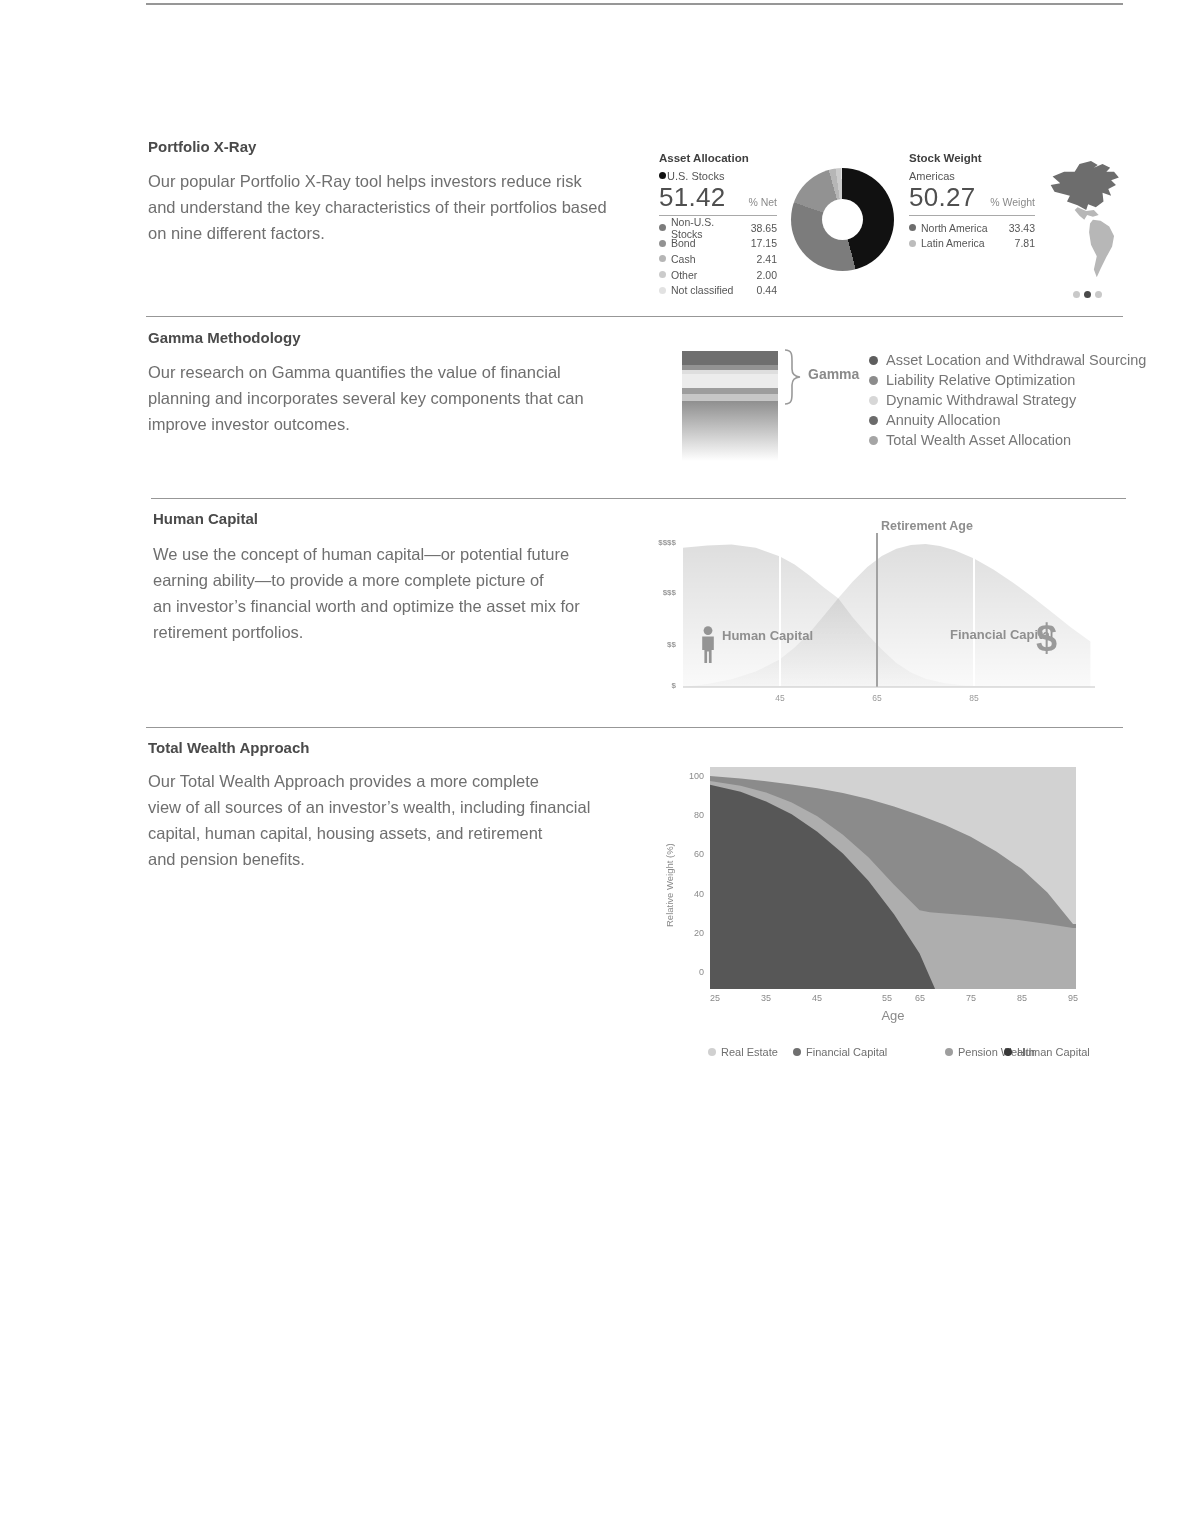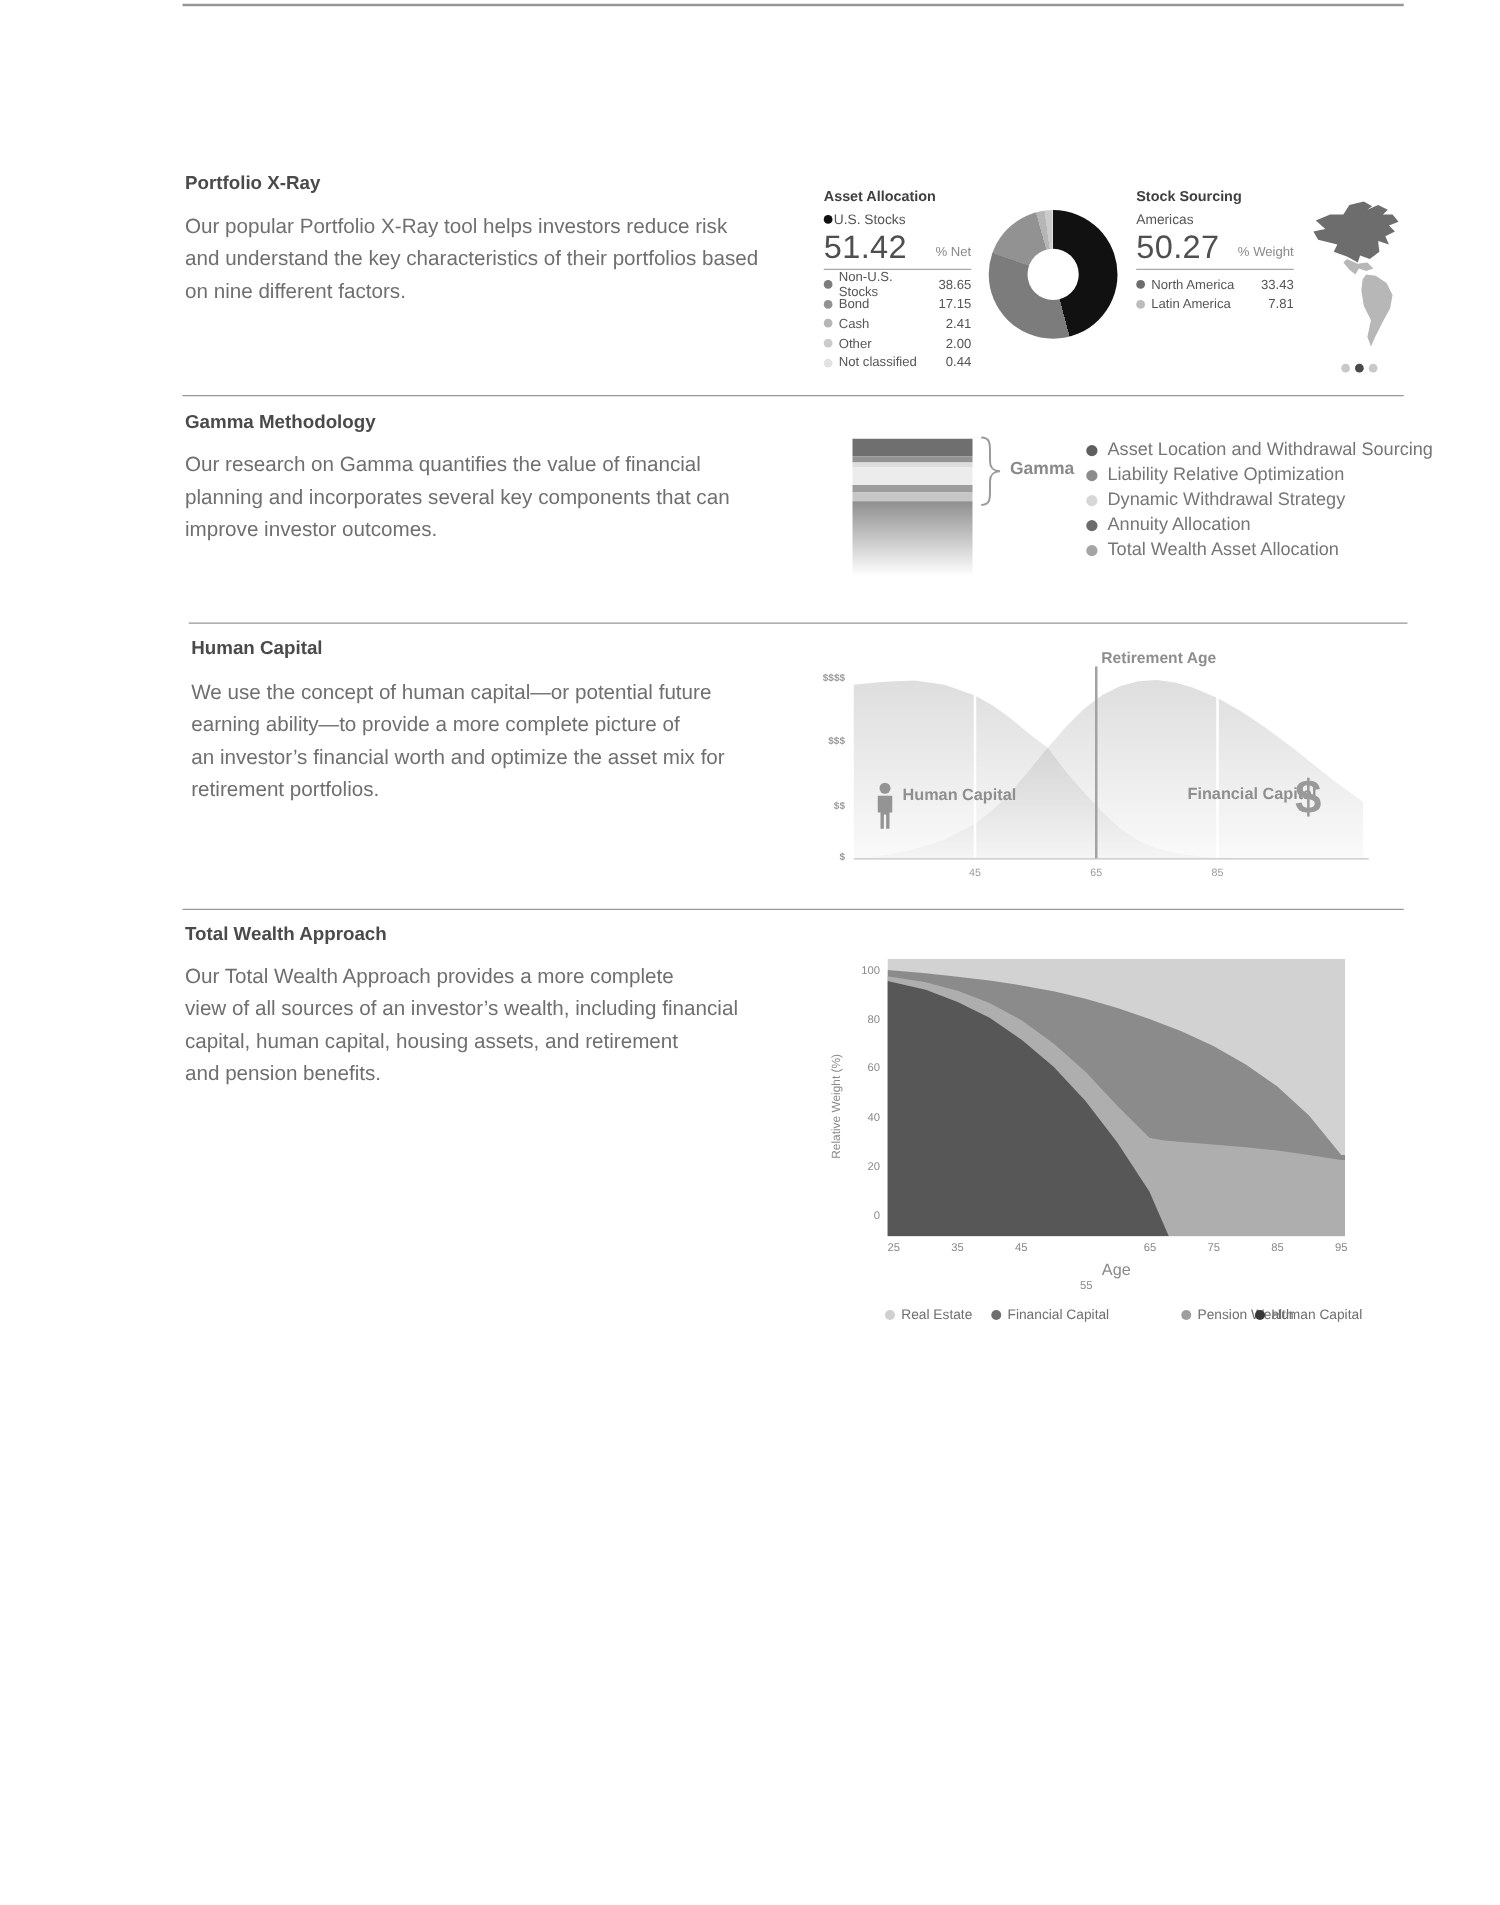--- a/index.html
+++ b/index.html
@@ -62,21 +62,21 @@
   .tw-yticks span:nth-child(1){top:6px;}
   .tw-yticks span:nth-child(2){top:45px;text-align:right;}
   .tw-yticks span:nth-child(3){top:84px;}
   .tw-yticks span:nth-child(4){top:124px;}
   .tw-yticks span:nth-child(5){top:163px;}
   .tw-yticks span:nth-child(6){top:202px;}
   .tw-xticks span{position:absolute;top:228px;transform:translateX(-50%);font-size:9px;color:#8a8a8a;}
   .tw-xticks span:nth-child(1){left:55px;}
   .tw-xticks span:nth-child(2){left:106px;}
   .tw-xticks span:nth-child(3){left:157px;}
-  .tw-xticks span:nth-child(4){left:209px;margin-top:30px;}
+  .tw-xticks span:nth-child(4){left:227px;}
   .tw-xticks span:nth-child(5){left:260px;}
   .tw-xticks span:nth-child(6){left:311px;}
   .tw-xticks span:nth-child(7){left:362px;}
   .tw-xticks span:nth-child(8){left:413px;}
   .tw-xlabel{position:absolute;left:233px;top:243px;transform:translateX(-50%);font-size:13px;color:#8a8a8a;}
   .tw-legend{position:absolute;top:281px;left:0;width:445px;height:16px;}
   .tw-legend .li{position:absolute;display:flex;align-items:center;gap:5px;font-size:11px;color:#6f6f6f;}
   .tw-legend .li:nth-child(1){left:48px;}
   .tw-legend .li:nth-child(2){left:133px;}
   .tw-legend .li:nth-child(3){left:241px;margin-left:44px;}
@@ -129,21 +129,21 @@
     <div class="stat-row">
       <span class="bullet" style="background: rgb(226, 226, 226);"></span>
       <span>Not classified</span>
       <span class="val">0.44</span>
     </div>
   </div>
 
   <div class="donut" style="background: conic-gradient(rgb(17, 17, 17) 0%, rgb(17, 17, 17) 45.88%, rgb(124, 124, 124) 45.88%, rgb(124, 124, 124) 80.37%, rgb(146, 146, 146) 80.37%, rgb(146, 146, 146) 95.67%, rgb(182, 182, 182) 95.67%, rgb(182, 182, 182) 97.82%, rgb(203, 203, 203) 97.82%, rgb(203, 203, 203) 99.61%, rgb(226, 226, 226) 99.61%, rgb(226, 226, 226) 100%);"></div>
 
   <div class="stat-col" style="left:909px;width:126px;">
-    <div class="stat-title">Stock Sourcing</div>
+    <div class="stat-title">Stock Weight</div>
     <div class="stat-primary">
       <span>Americas</span>
     </div>
     <div class="stat-bignum-row">
       <span class="stat-bignum">50.27</span>
       <span class="stat-unit">% Weight</span>
     </div>
     <div class="stat-rule"></div>
     <div class="stat-row">
       <span class="bullet" style="background: rgb(109, 109, 109);"></span>

